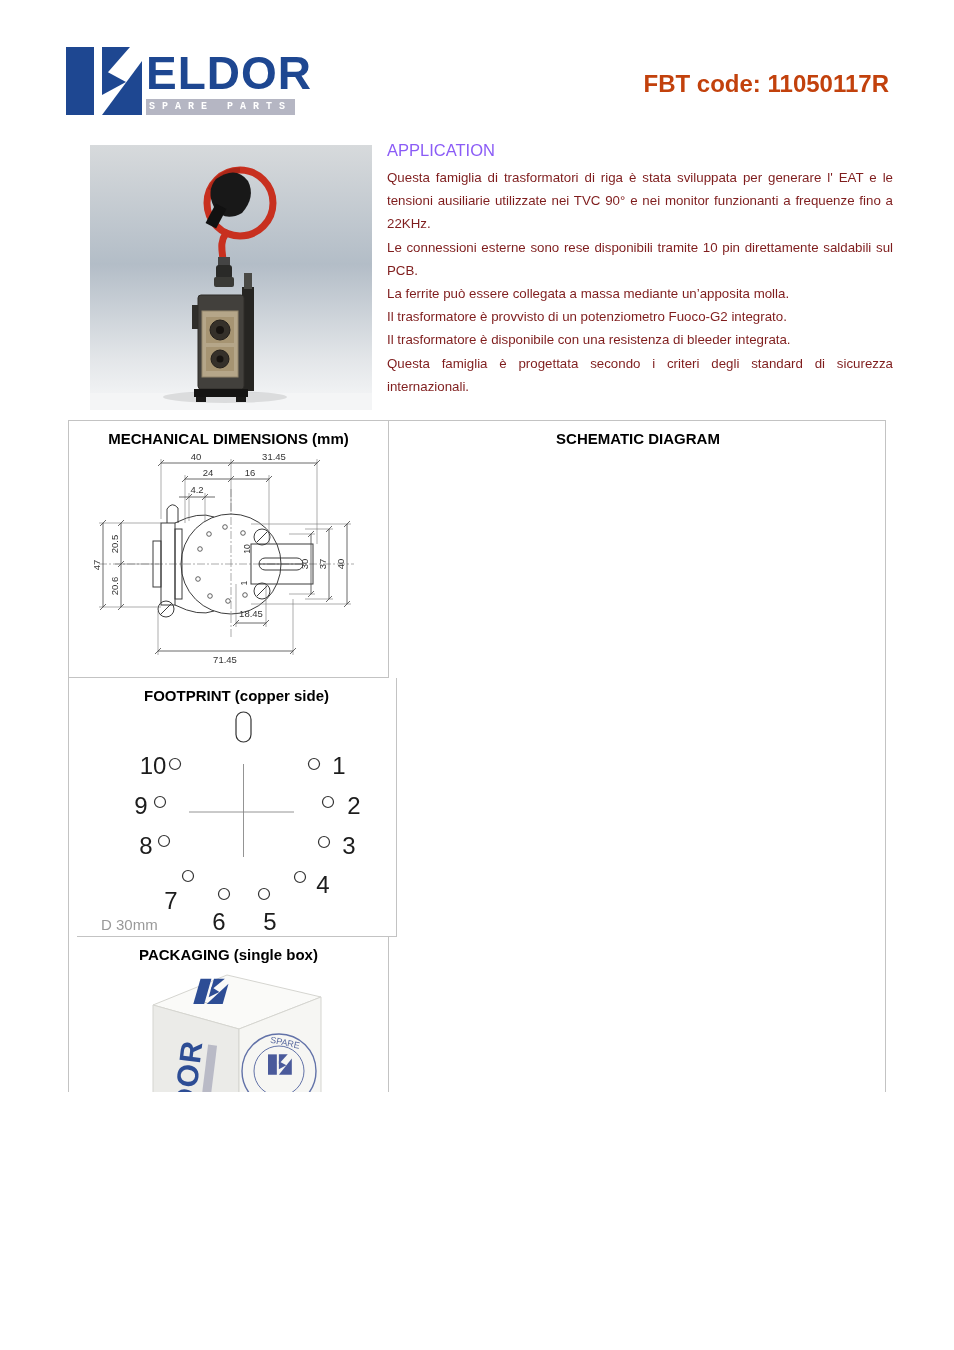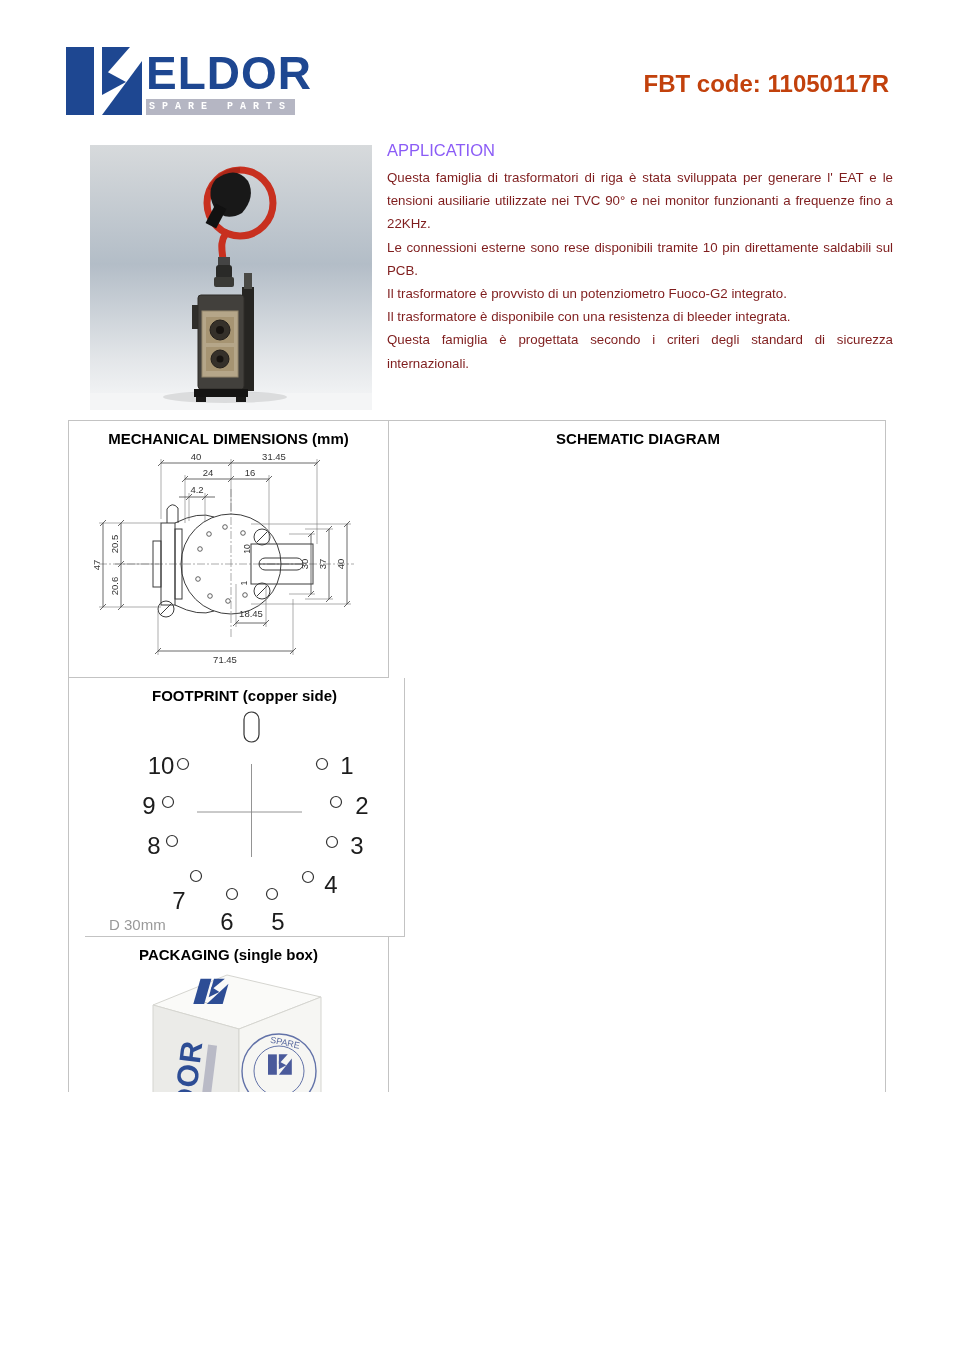--- a/index.html
+++ b/index.html
@@ -20,21 +20,21 @@
   .app{position:absolute;left:387px;top:141px;width:506px;}
   .app h2{margin:0 0 6px 0;font-size:16.5px;font-weight:normal;color:#8b5cf6;}
   .app p{margin:0;font-size:13.3px;line-height:23.2px;text-align:justify;color:#7f1d1d;}
 
   
   .tbl{position:absolute;left:68px;top:420px;width:818px;height:812px;
        border:1px solid #c3c3c3;box-sizing:border-box;}
   .cell{position:absolute;box-sizing:border-box;border-color:#c3c3c3;border-style:solid;border-width:0;}
   .cell-h{padding-top:9px;text-align:center;font-size:15px;font-weight:bold;color:#000;}
   .c-mech{left:0;top:0;width:320px;height:257px;border-right-width:1px;border-bottom-width:1px;}
-  .c-foot{left:16px;top:257px;width:320px;height:259px;border-right-width:1px;border-bottom-width:1px;}
+  .c-foot{left:8px;top:257px;width:320px;height:259px;border-right-width:1px;border-bottom-width:1px;}
   .c-pack{left:0;top:516px;width:320px;height:296px;border-right-width:1px;}
   .c-schem{left:320px;top:0;width:498px;height:812px;}
 
   .pack-caption{position:absolute;left:0;top:268px;width:100%;
                 font-size:13.5px;color:#a16207;}
 
   svg text{font-family:"Liberation Sans", sans-serif;}
   .dimtxt{font-size:9.5px;fill:#333;}
   .pinnum{font-size:24px;fill:#1c1c1c;}
 </style>
@@ -98,20 +98,21 @@
       <rect x="104" y="244" width="54" height="8" fill="#151413"></rect>
       <rect x="106" y="252" width="10" height="5" fill="#1a1918"></rect>
       <rect x="146" y="252" width="10" height="5" fill="#1a1918"></rect>
     </svg>
   </div>
 
   <div class="app">
     <h2>APPLICATION</h2>
     <p>Questa famiglia di trasformatori di riga è stata sviluppata per generare l' EAT e le tensioni ausiliarie utilizzate nei TVC 90° e nei monitor funzionanti a frequenze fino a 22KHz.</p>
     <p>Le connessioni esterne sono rese disponibili tramite 10 pin direttamente saldabili sul PCB.</p>
+    <p>La ferrite può essere collegata a massa mediante un’apposita molla.</p>
     <p>Il trasformatore è provvisto di un potenziometro Fuoco-G2 integrato.</p>
     <p>Il trasformatore è disponibile con una resistenza di bleeder integrata.</p>
     <p>Questa famiglia è progettata secondo i criteri degli standard di sicurezza internazionali.</p>
   </div>
 
   <div class="tbl">
 
     <div class="cell c-mech">
       <div class="cell-h">MECHANICAL DIMENSIONS (mm)</div>
       <svg class="abs" style="left:0;top:28px;" width="320" height="227" viewBox="0 0 320 227">

